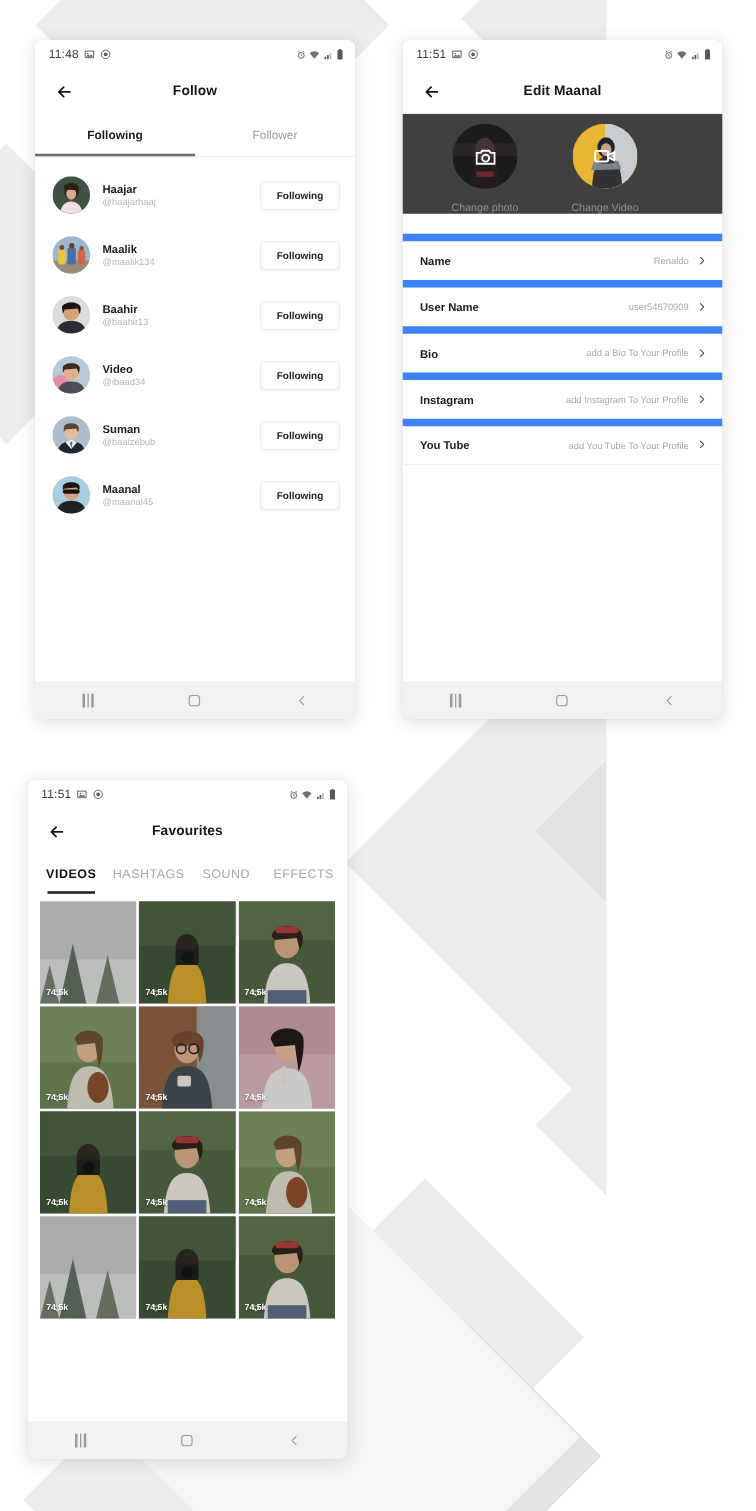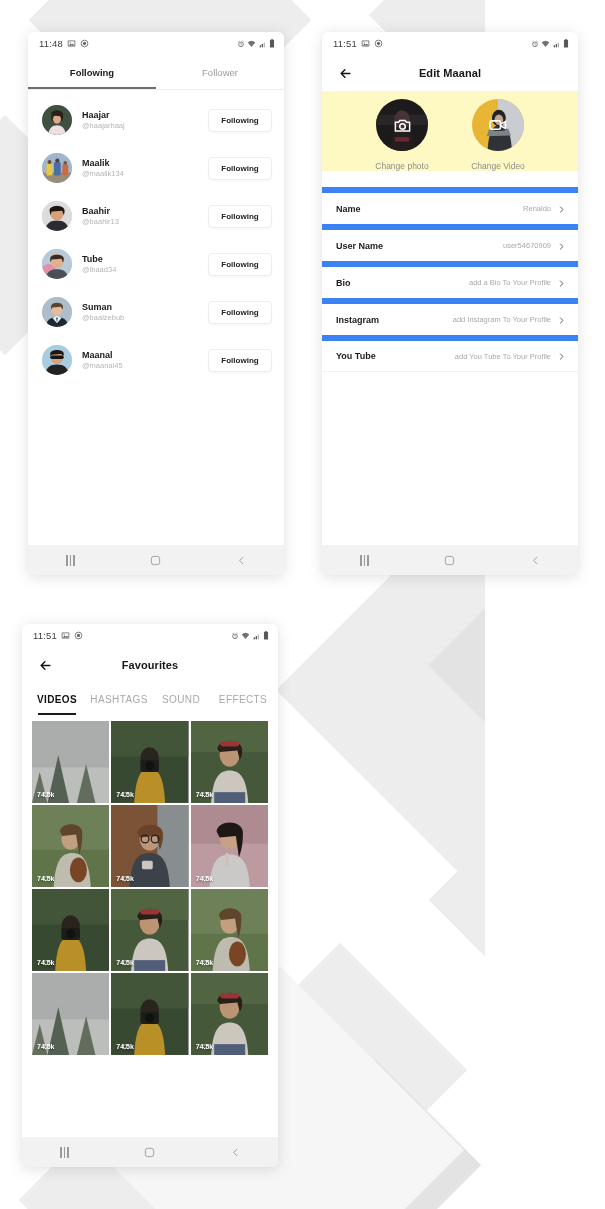--- a/index.html
+++ b/index.html
@@ -89,22 +89,22 @@
   .follow-btn {
     flex: 0 0 auto; min-width: 64px; text-align: center;
     border: 1px solid #ededed; border-radius: 4px;
     padding: 6px 9px; font-size: 8px; font-weight: bold; color: #222;
     background: #fff; cursor: pointer;
     box-shadow: 0 1px 2px rgba(0,0,0,0.035);
   }
 
   
   .ep-media {
-    display: flex; justify-content: center; align-items: flex-start;
-    padding: 8px 18px 0; background: #fef9c3;
+    display: flex; justify-content: flex-start; align-items: flex-start;
+    padding: 8px 18px 0; background: #404040;
   }
   .ep-item { display: flex; flex-direction: column; align-items: center; width: 96px; cursor: pointer; }
   .ep-circle {
     width: 52px; height: 52px; border-radius: 50%; overflow: hidden;
     position: relative; display: flex; align-items: center; justify-content: center;
   }
   .ep-circle svg.bgart { position: absolute; inset: 0; width: 100%; height: 100%; }
   .ep-badge { position: relative; z-index: 2; color: #fff; display: flex; }
   .ep-caption { margin-top: 10px; font-size: 8.5px; color: #8e8e8e; }
 
@@ -230,20 +230,28 @@
         </span>
         <span class="sb-ic">
           <svg width="6" height="9" viewBox="0 0 12 22" fill="currentColor">
               <rect x="4" y="0" width="4" height="2"></rect>
               <rect x="1" y="2" width="10" height="19" rx="1.5"></rect>
             </svg>
         </span>
       </div>
     </div>
 
+    <div class="appbar">
+      <div class="back-btn">
+        <svg width="15" height="15" viewBox="0 0 24 24" fill="none" stroke="#151515" stroke-width="2.3" stroke-linecap="round" stroke-linejoin="round">
+            <path d="M19 12H5M11 18l-6-6 6-6"></path>
+          </svg>
+      </div>
+      <div class="appbar-title">Follow</div>
+    </div>
 
     <div class="seg-tabs">
       <div class="seg-tab active">
         <span>Following</span>
       </div>
       <div class="seg-tab">
         <span>Follower</span>
       </div>
     </div>
     <div class="tabs-sep"></div>
@@ -307,21 +315,21 @@
         <div class="avatar">
           <svg viewBox="0 0 40 40">
             <rect width="40" height="40" fill="#b8c9d8"></rect>
               <circle cx="9" cy="30" r="10" fill="#e48fa8"></circle>
               <path d="M5 40c1-10 7-13 15-13s14 3 15 13z" fill="#4a4f57"></path>
               <ellipse cx="20" cy="16" rx="8.6" ry="9.6" fill="#e0b091"></ellipse>
               <path d="M11 12c1-6 17-6 18 0 .4 4-1 6-1 6l-2-5-13 1-2 4z" fill="#3a2a1e"></path>
           </svg>
         </div>
         <div class="fr-meta">
-          <div class="fr-name">Tube</div>
+          <div class="fr-name">Video</div>
           <div class="fr-handle">@ibaad34</div>
         </div>
         <div class="follow-btn">Following</div>
       </div>
 
       <div class="follow-row">
         <div class="avatar">
           <svg viewBox="0 0 40 40">
             <rect width="40" height="40" fill="#aebdcb"></rect>
               <path d="M5 40c1-10 7-13 15-13s14 3 15 13z" fill="#1f2732"></path>

